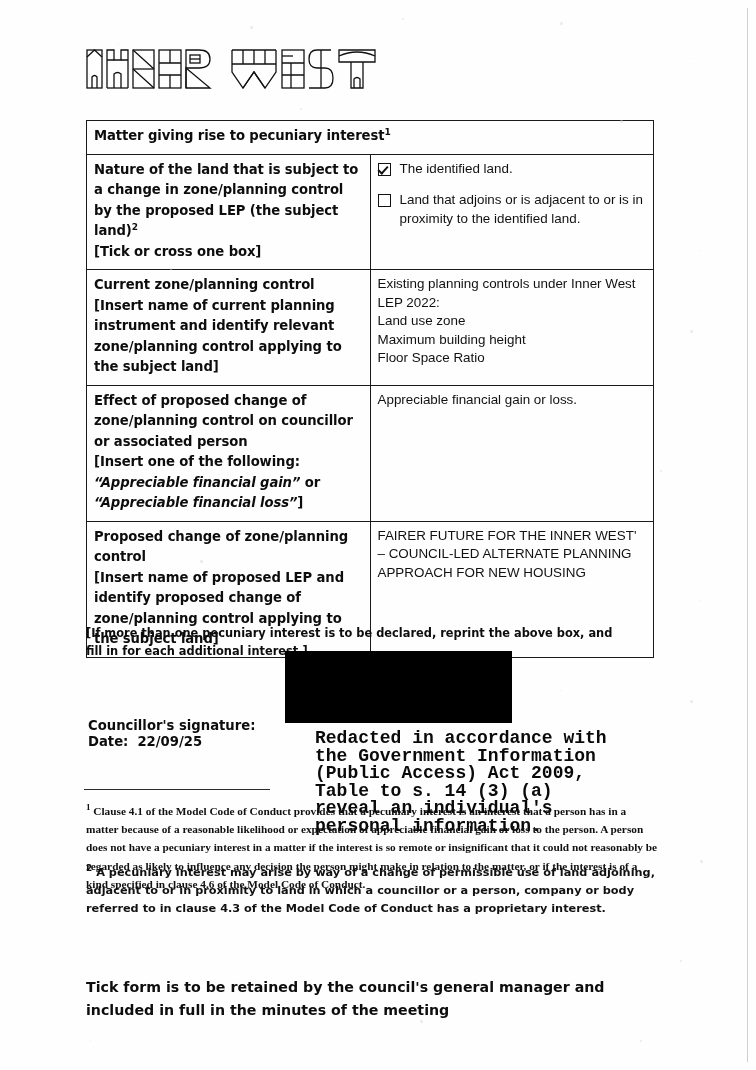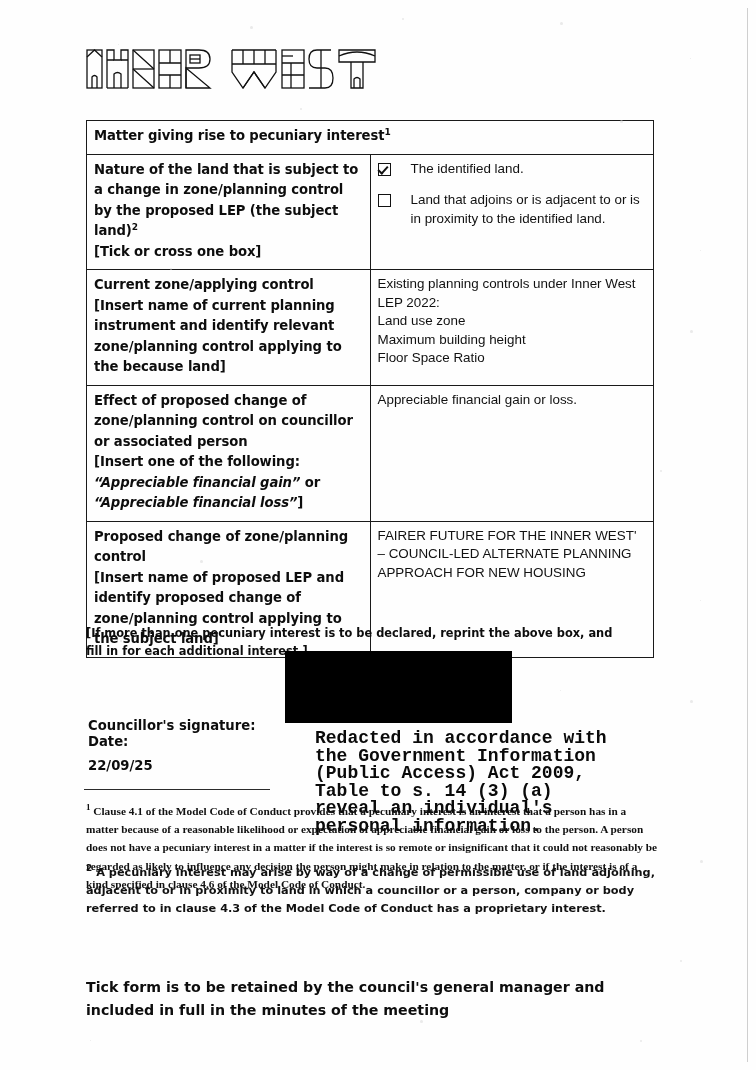--- a/index.html
+++ b/index.html
@@ -91,21 +91,21 @@
   sup {
     font-size: 9px;
     vertical-align: super;
     line-height: 0;
   }
 
   
   .opt {
     display: flex;
     align-items: flex-start;
-    gap: 20px;
+    gap: 9px;
     margin-bottom: 13px;
   }
   .opt:last-child { margin-bottom: 0; }
   .box {
     flex: 0 0 auto;
     width: 11px;
     height: 11px;
     border: 1.4px solid #111;
     margin-top: 3px;
     position: relative;
@@ -152,21 +152,20 @@
   #date-row {
     position: absolute;
     left: 88px;
     top: 734px;
     font-family: "DejaVu Sans", sans-serif;
     font-weight: 600;
     font-size: 13.2px;
     color: #0d0d0d;
     display: flex;
     gap: 9px;
-    flex-direction: column;
   }
   #date-value { font-weight: 600; }
 
   #redaction-block {
     position: absolute;
     left: 285px;
     top: 651px;
     width: 227px;
     height: 72px;
     background: #000000;
@@ -294,22 +293,22 @@
           </div>
           <div class="opt">
             <span class="box"></span>
             <span class="opt-text">Land that adjoins or is adjacent to or is in proximity to the identified land.</span>
           </div>
         </td>
       </tr>
 
       <tr>
         <td class="lbl col-left">
-          <span>Current zone/applying control</span><br>
-          <span>[Insert name of current planning instrument and identify relevant zone/planning control applying to the because land]</span>
+          <span>Current zone/planning control</span><br>
+          <span>[Insert name of current planning instrument and identify relevant zone/planning control applying to the subject land]</span>
         </td>
         <td class="val col-right">
           <div>Existing planning controls under Inner West LEP 2022:</div>
           <div>Land use zone</div>
           <div>Maximum building height</div>
           <div>Floor Space Ratio</div>
         </td>
       </tr>
 
       <tr>

